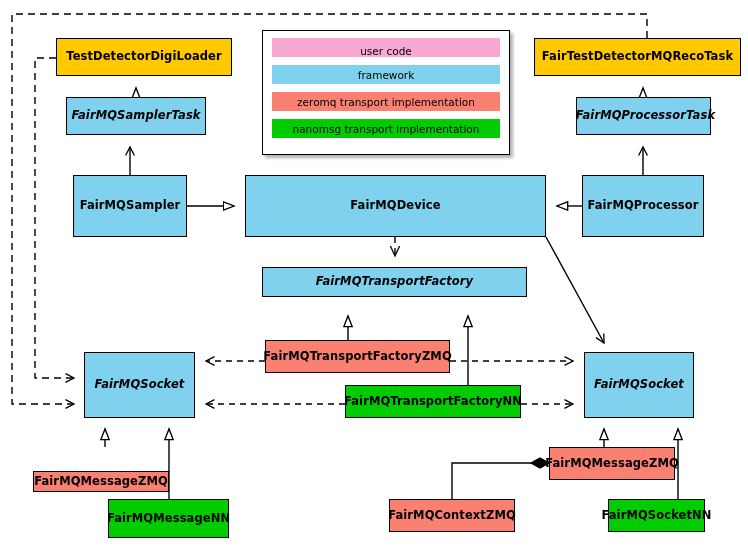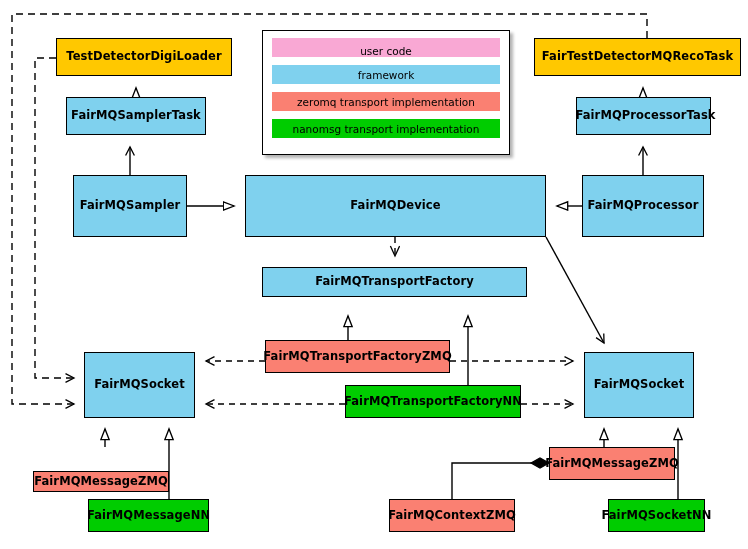--- a/index.html
+++ b/index.html
@@ -31,20 +31,21 @@
     text-align: center;
     font-size: 11.5px;
     font-weight: bold;
     color: #000000;
     line-height: 1.15;
     letter-spacing: 0.1px;
     z-index: 5;
     padding: 0 3px;
   }
   .node.abstract {
+    font-style: italic;
   }
   .c-user { background: #FFC800; }
   .c-framework { background: #7FD1EE; }
   .c-zmq { background: #FA8072; }
   .c-nn { background: #00CC00; }
 
   #legend-box {
     position: absolute;
     left: 262px;
     top: 30px;
@@ -177,21 +178,21 @@
   </div>
 
   <div class="node c-framework abstract" style="left:84px; top:352px; width:111px; height:66px;">
     <span>FairMQSocket</span>
   </div>
 
   <div class="node c-zmq" style="left:33px; top:447px; width:136px; height:21px;margin-top:24px;">
     <span>FairMQMessageZMQ</span>
   </div>
 
-  <div class="node c-nn" style="left:88px; top:499px; width:121px; height:33px;">
+  <div class="node c-nn" style="left:108px; top:499px; width:121px; height:39px;">
     <span>FairMQMessageNN</span>
   </div>
 
   <div class="node c-framework abstract" style="left:584px; top:352px; width:110px; height:66px;">
     <span>FairMQSocket</span>
   </div>
 
   <div class="node c-zmq" style="left:549px; top:447px; width:126px; height:33px;">
     <span>FairMQMessageZMQ</span>
   </div>

